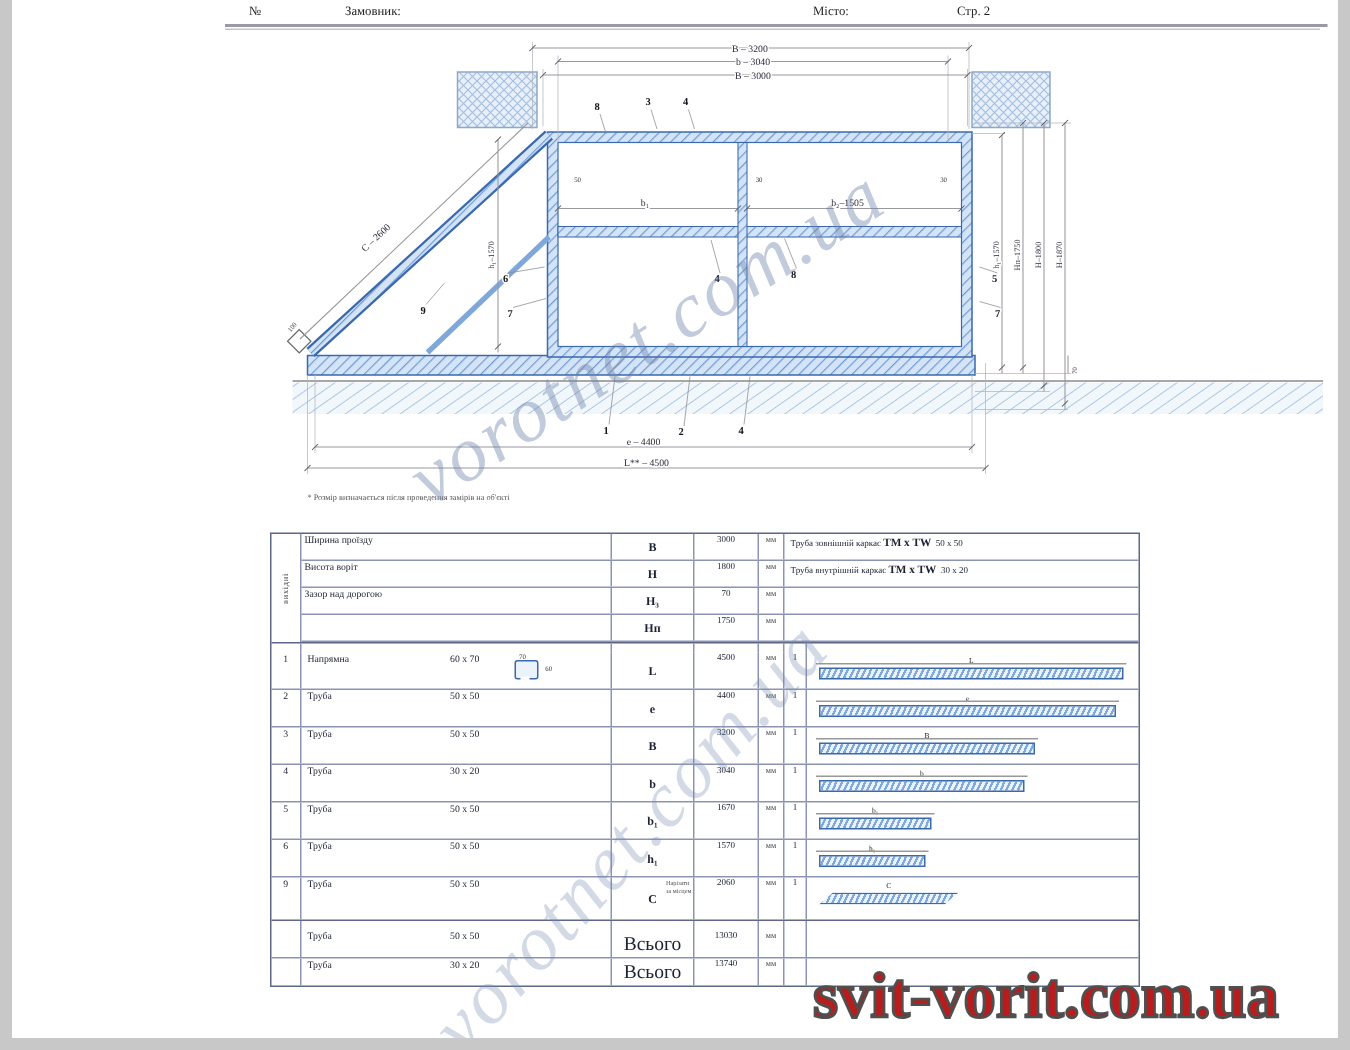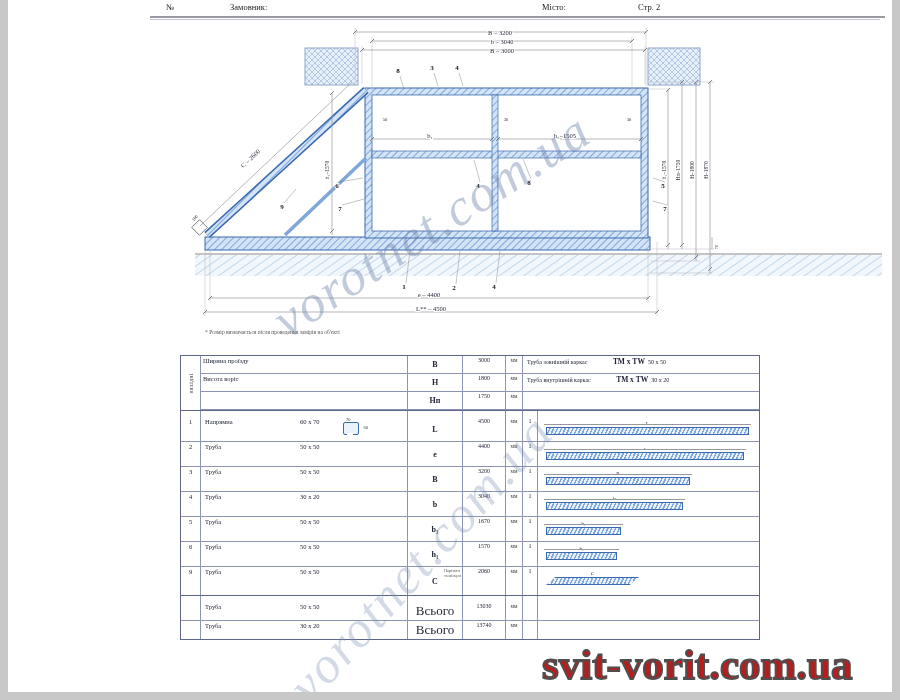--- a/index.html
+++ b/index.html
@@ -38,21 +38,21 @@
   .c{border-right:1px solid #8b94b3;box-sizing:border-box;padding:1px 2px;position:relative;overflow:visible;}
   .c:last-child{border-right:none;}
   .c-no{width:20px;text-align:center;}
   .c-name{width:207px;}
   .c-sym{width:55px;text-align:center;}
   .c-val{width:43px;text-align:center;font-size:6px;}
   .c-unit{width:17px;text-align:center;font-size:5.5px;color:#444;}
   .c-qty{width:15px;text-align:center;font-size:6px;}
   .c-sk{width:221px;padding-left:8px;}
   .c-note{width:236px;font-size:6px;padding-left:4px;}
-  .c-note b{font-size:7.5px;margin-left:24px;}
+  .c-note b{font-size:7.5px;}
   .sym{font-weight:bold;font-size:8px;font-family:"Liberation Serif","DejaVu Sans",serif;
        display:flex;align-items:center;justify-content:center;}
   .spec-row{height:17px;}
   .main-row{height:24px;}
   .main-row.tall{height:28px;}
   .totals-row{height:18px;}
   .gap{height:6px;border-top:1.4px solid #5d6788;border-bottom:1.4px solid #5d6788;}
   #spec{display:flex;border-bottom:none;}
   #spec-lbl{width:20px;border-right:1px solid #8b94b3;display:flex;align-items:center;justify-content:center;box-sizing:border-box;}
   #spec-lbl span{writing-mode:vertical-rl;transform:rotate(180deg);font-size:5.5px;letter-spacing:.5px;color:#333;}
@@ -206,20 +206,27 @@
           <div class="c c-note">Труба зовнішній каркас <b>ТМ х ТW</b> 50 х 50</div>
         </div>
         <div class="trow spec-row">
           <div class="c c-name">Висота воріт</div>
           <div class="c c-sym sym">Н</div>
           <div class="c c-val">1800</div>
           <div class="c c-unit">мм</div>
           <div class="c c-note">Труба внутрішній каркас <b>ТМ х ТW</b> 30 х 20</div>
         </div>
         <div class="trow spec-row">
+          <div class="c c-name">Зазор над дорогою</div>
+          <div class="c c-sym sym">Н₃</div>
+          <div class="c c-val">70</div>
+          <div class="c c-unit">мм</div>
+          <div class="c c-note"></div>
+        </div>
+        <div class="trow spec-row">
           <div class="c c-name"></div>
           <div class="c c-sym sym">Нп</div>
           <div class="c c-val">1750</div>
           <div class="c c-unit">мм</div>
           <div class="c c-note"></div>
         </div>
       </div>
   </div>
   <div id="gap1-slot">
       <div class="trow gap">

